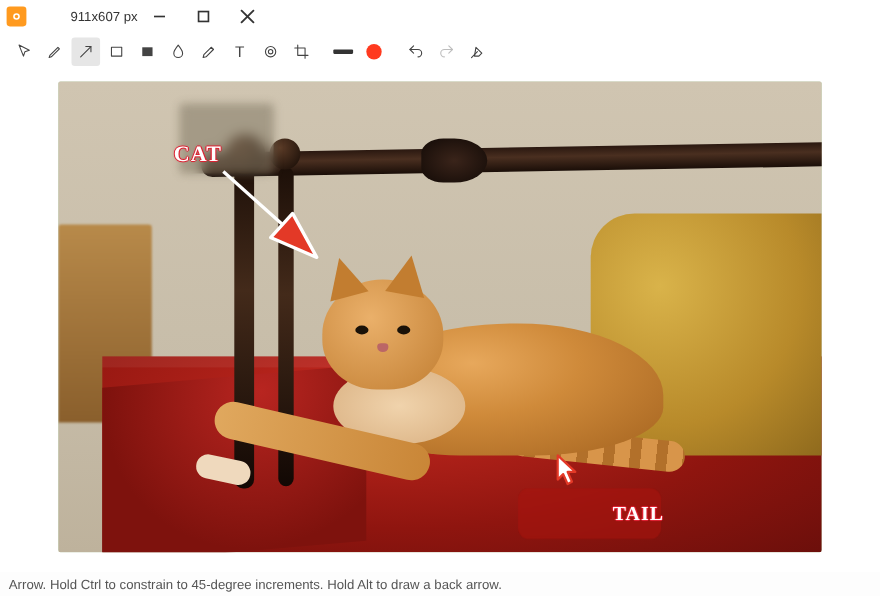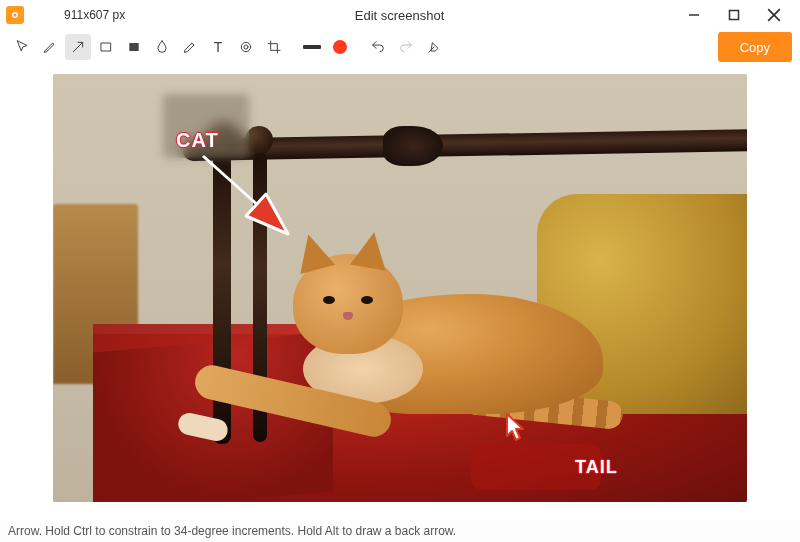--- a/index.html
+++ b/index.html
@@ -56,21 +56,21 @@
   .cat .eye { position:absolute; width:12px; height:8px; background:#1a1208; border-radius:50%; }
   .cat .eye.e1 { left:90px; top:62px;}
   .cat .eye.e2 { left:128px; top:62px;}
   .cat .nose { position:absolute; left:110px; top:78px; width:10px; height:8px; background:#b66; border-radius:40% 40% 60% 60%; }
   .cat .leg { position:absolute; left:-40px; top:150px; width:200px; height:34px; background: linear-gradient(90deg,#e0a85e,#c98637); border-radius:18px; transform: rotate(13deg);}
   .cat .paw { position:absolute; left:-55px; top:182px; width:50px; height:22px; background:#efd9bd; border-radius:12px; transform: rotate(12deg);}
   .cat .tail { position:absolute; left:230px; top:160px; width:160px; height:28px; background: repeating-linear-gradient(90deg,#d8954a 0 14px,#b2702a 14px 24px); border-radius:14px; transform: rotate(6deg);}
 
   .blur-box { position:absolute; left:110px; top:20px; width:86px; height:64px; background: rgba(130,120,100,0.55); backdrop-filter: blur(4px); filter: blur(4px); border-radius:4px;}
 
-  .anno-text { position:absolute; color:#fff; font-weight:700; letter-spacing:1px; text-shadow: 0 0 2px #d23, -1px 0 #d23, 1px 0 #d23, 0 -1px #d23, 0 1px #d23; font-family: Liberation Sans, sans-serif; margin-left: 18px; }
+  .anno-text { position:absolute; color:#fff; font-weight:700; letter-spacing:1px; text-shadow: 0 0 2px #d23, -1px 0 #d23, 1px 0 #d23, 0 -1px #d23, 0 1px #d23; font-family: Liberation Serif, serif; }
   .anno-cat { left:105px; top:55px; font-size:20px;}
   .anno-tail { left:504px; top:383px; font-size:18px;}
 
   .arrow-big { position:absolute; left:135px; top:72px; width:120px; height:100px; pointer-events:none;}
   .arrow-big svg polygon, .arrow-big svg line { fill:#e33927; stroke:#fff; stroke-width:3; stroke-linejoin:round;}
   .pointer { position:absolute; left:450px; top:338px; }
   .pointer svg { width:24px; height:32px; }
 
   .red-box { position:absolute; left:418px; top:370px; width:130px; height:46px; background: rgba(170,20,15,0.55); border-radius:10px; backdrop-filter: blur(2px);}
 
@@ -80,21 +80,20 @@
 <body>
 
 <div class="titlebar">
   <div class="app-icon">
     <svg viewBox="0 0 24 24">
         <circle cx="12" cy="12" r="6" fill="#fff"></circle>
         <circle cx="12" cy="12" r="3" fill="#ff9a1f"></circle>
       </svg>
   </div>
   <div class="dims">911x607 px</div>
-  <div class="title">Edit screenshot</div>
   <div class="winbtns">
     <div class="winbtn">
         <svg viewBox="0 0 12 12">
           <line x1="1" y1="6" x2="11" y2="6"></line>
         </svg>
       </div>
     <div class="winbtn">
         <svg viewBox="0 0 12 12">
           <rect x="1.5" y="1.5" width="9" height="9"></rect>
         </svg>
@@ -181,21 +180,20 @@
         <path d="M20 9H9a5 5 0 0 0 0 10"></path>
       </svg>
     </div>
   <div class="tool">
       <svg viewBox="0 0 24 24">
         <path d="M4 20l8-8"></path>
         <path d="M10 6l8 8-4 4H8z"></path>
       </svg>
     </div>
   <div class="spacer"></div>
-  <button class="btn copy">Copy</button>
 </div>
 
 <div class="canvas-wrap">
   <div class="canvas">
     <div class="scene">
       <div class="wall"></div>
       <div class="sidetable"></div>
       <div class="seat"></div>
       <div class="drape"></div>
       <div class="pillow"></div>
@@ -235,14 +233,14 @@
     <div class="anno-text anno-tail">TAIL</div>
     <div class="pointer">
       <svg viewBox="0 0 24 32">
           <path d="M4 2l0 22 5-5 4 9 4-2-4-9 7 0z" fill="#fff" stroke="#e33927" stroke-width="2" stroke-linejoin="round"></path>
         </svg>
     </div>
   </div>
 </div>
 
 <div class="statusbar">
-  <span>Arrow. Hold Ctrl to constrain to 34-degree increments. Hold Alt to draw a back arrow.</span>
+  <span>Arrow. Hold Ctrl to constrain to 45-degree increments. Hold Alt to draw a back arrow.</span>
 </div>
 
 </body></html>

